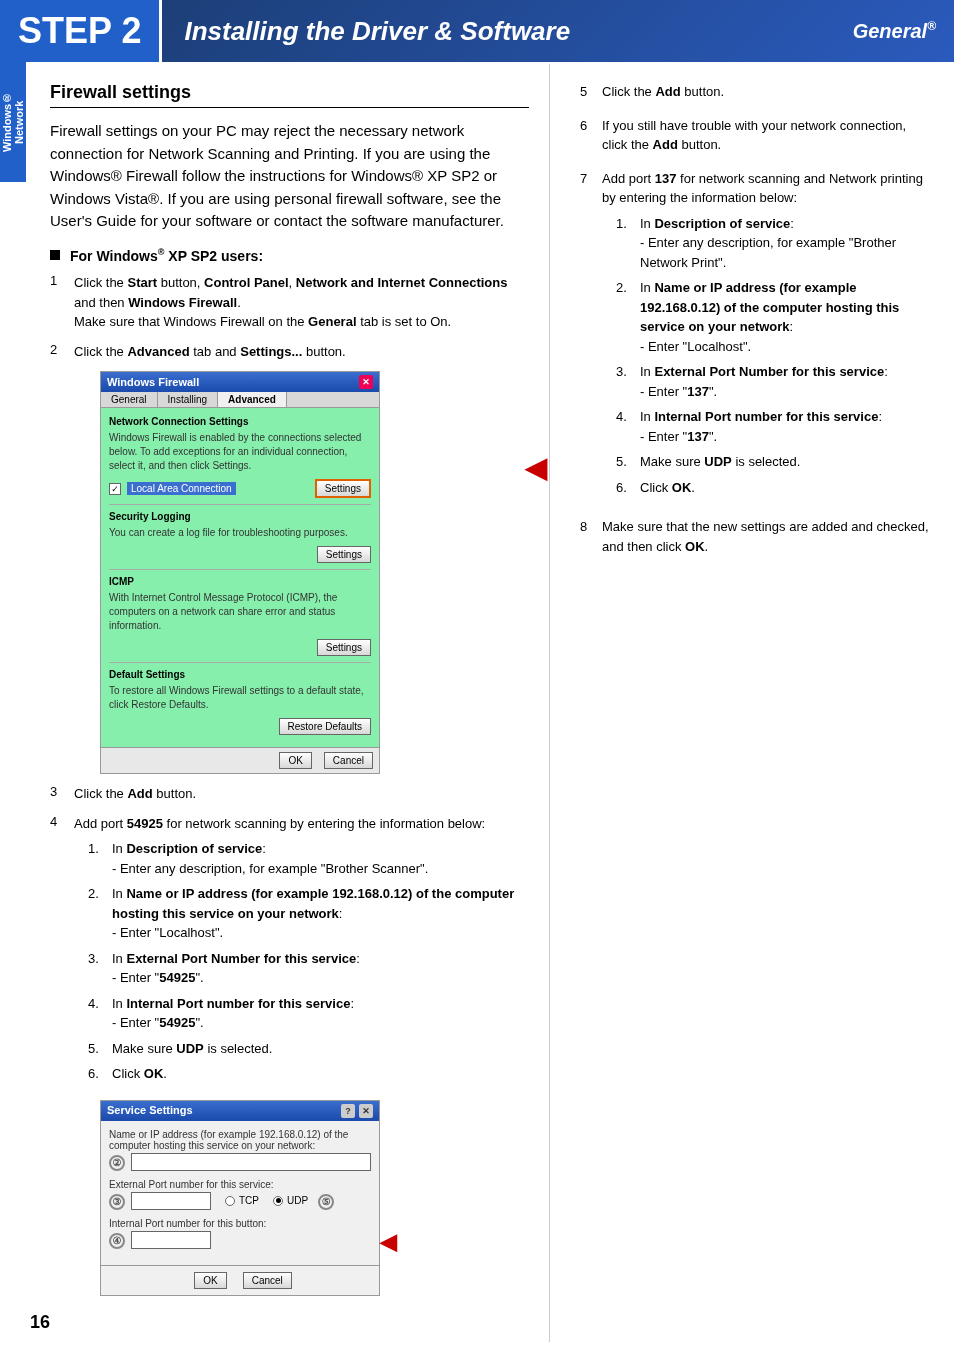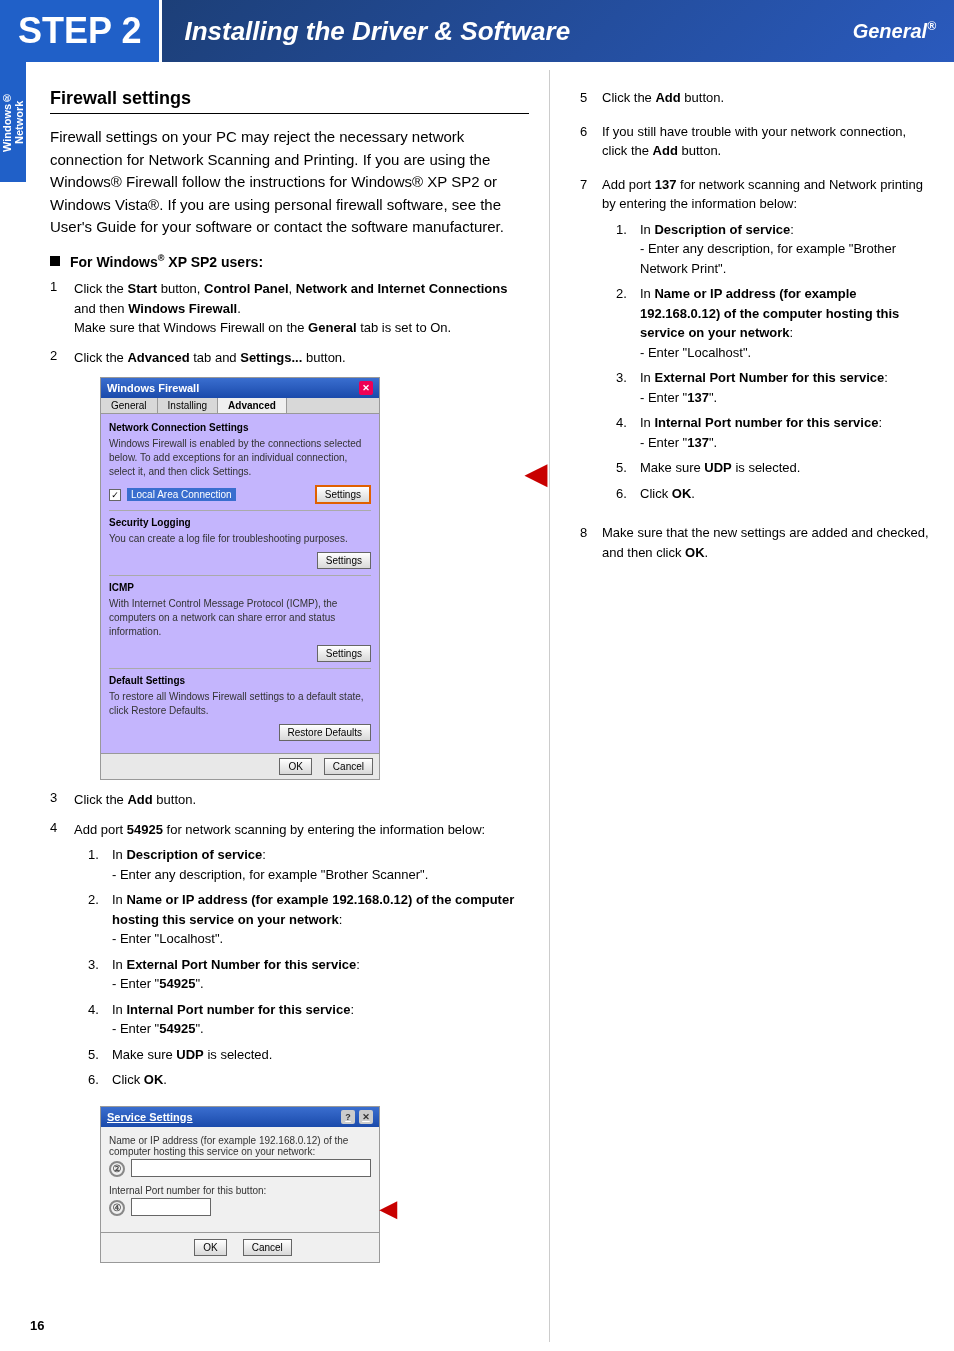--- a/index.html
+++ b/index.html
@@ -72,21 +72,21 @@
       z-index: 10;
       height: 120px;
       display: flex;
       align-items: center;
       justify-content: center;
     }
 
     
     .content-wrapper {
       display: flex;
-      padding-top: 8px;
+      padding-top: 2px;
       min-height: 1280px;
     }
 
     .main-content {
       margin-left: 30px;
       padding: 18px 20px 20px 20px;
       width: 520px;
       border-right: 1px solid #ccc;
     }
 
@@ -201,21 +201,21 @@
       font-size: 10px;
       border-right: 1px solid #999;
       cursor: pointer;
     }
     .screenshot-tab.active {
       background: #f0f0f0;
       font-weight: bold;
     }
     .screenshot-body {
       padding: 8px;
-      background: #c4b5fd;
+      background: #86efac;
     }
     .screenshot-section-title {
       font-weight: bold;
       font-size: 10px;
       margin-bottom: 4px;
     }
     .screenshot-desc {
       font-size: 10px;
       color: #333;
       margin-bottom: 6px;
@@ -280,23 +280,21 @@
       font-size: 11px;
       position: relative;
     }
     .ss-titlebar {
       background: linear-gradient(to bottom, #3a6ecf, #1a4aab);
       color: #fff;
       font-size: 11px;
       font-weight: bold;
       padding: 3px 6px;
       display: flex;
-      align-items: center;
       justify-content: space-between;
-      text-decoration: underline;
     }
     .ss-titlebar-icons {
       display: flex;
       gap: 4px;
     }
     .ss-titlebar-icon {
       width: 14px;
       height: 14px;
       background: #ccc;
       border-radius: 2px;
@@ -375,21 +373,21 @@
       gap: 10px;
       padding: 6px;
       border-top: 1px solid #999;
     }
 
     
     .page-number {
       position: absolute;
       bottom: 18px;
       left: 30px;
-      font-size: 13px;
+      font-size: 18px;
       font-weight: bold;
     }
 
     
     .right-step-item {
       margin-bottom: 14px;
       display: flex;
       gap: 6px;
       line-height: 1.5;
     }
@@ -546,20 +544,36 @@
         </div>
         <div class="ss-body">
           <div class="ss-field-group">
             <div class="ss-label">Name or IP address (for example 192.168.0.12) of the computer hosting this service on your network:</div>
             <div class="ss-row">
               <div class="ss-circle">②</div>
               <div style="flex:1; height:18px; border:1px solid #666; background:#fff;"></div>
             </div>
           </div>
           <div class="ss-field-group">
+            <div class="ss-label">External Port number for this service:</div>
+            <div class="ss-row" style="align-items:center;">
+              <div class="ss-circle">③</div>
+              <div style="width:80px; height:18px; border:1px solid #666; background:#fff; margin-right:8px;"></div>
+              <div class="ss-row-radio">
+                <div class="ss-radio"></div>
+                <span>TCP</span>
+              </div>
+              <div class="ss-row-radio" style="margin-left:8px;">
+                <div class="ss-radio selected"></div>
+                <span>UDP</span>
+              </div>
+              <div class="ss-circle" style="margin-left:4px;">⑤</div>
+            </div>
+          </div>
+          <div class="ss-field-group">
             <div class="ss-label">Internal Port number for this button:</div>
             <div class="ss-row" style="align-items:center;">
               <div class="ss-circle">④</div>
               <div style="width:80px; height:18px; border:1px solid #666; background:#fff;"></div>
             </div>
           </div>
         </div>
         <div class="ss-footer">
           <button class="screenshot-btn">OK</button>
           <button class="screenshot-btn">Cancel</button>

